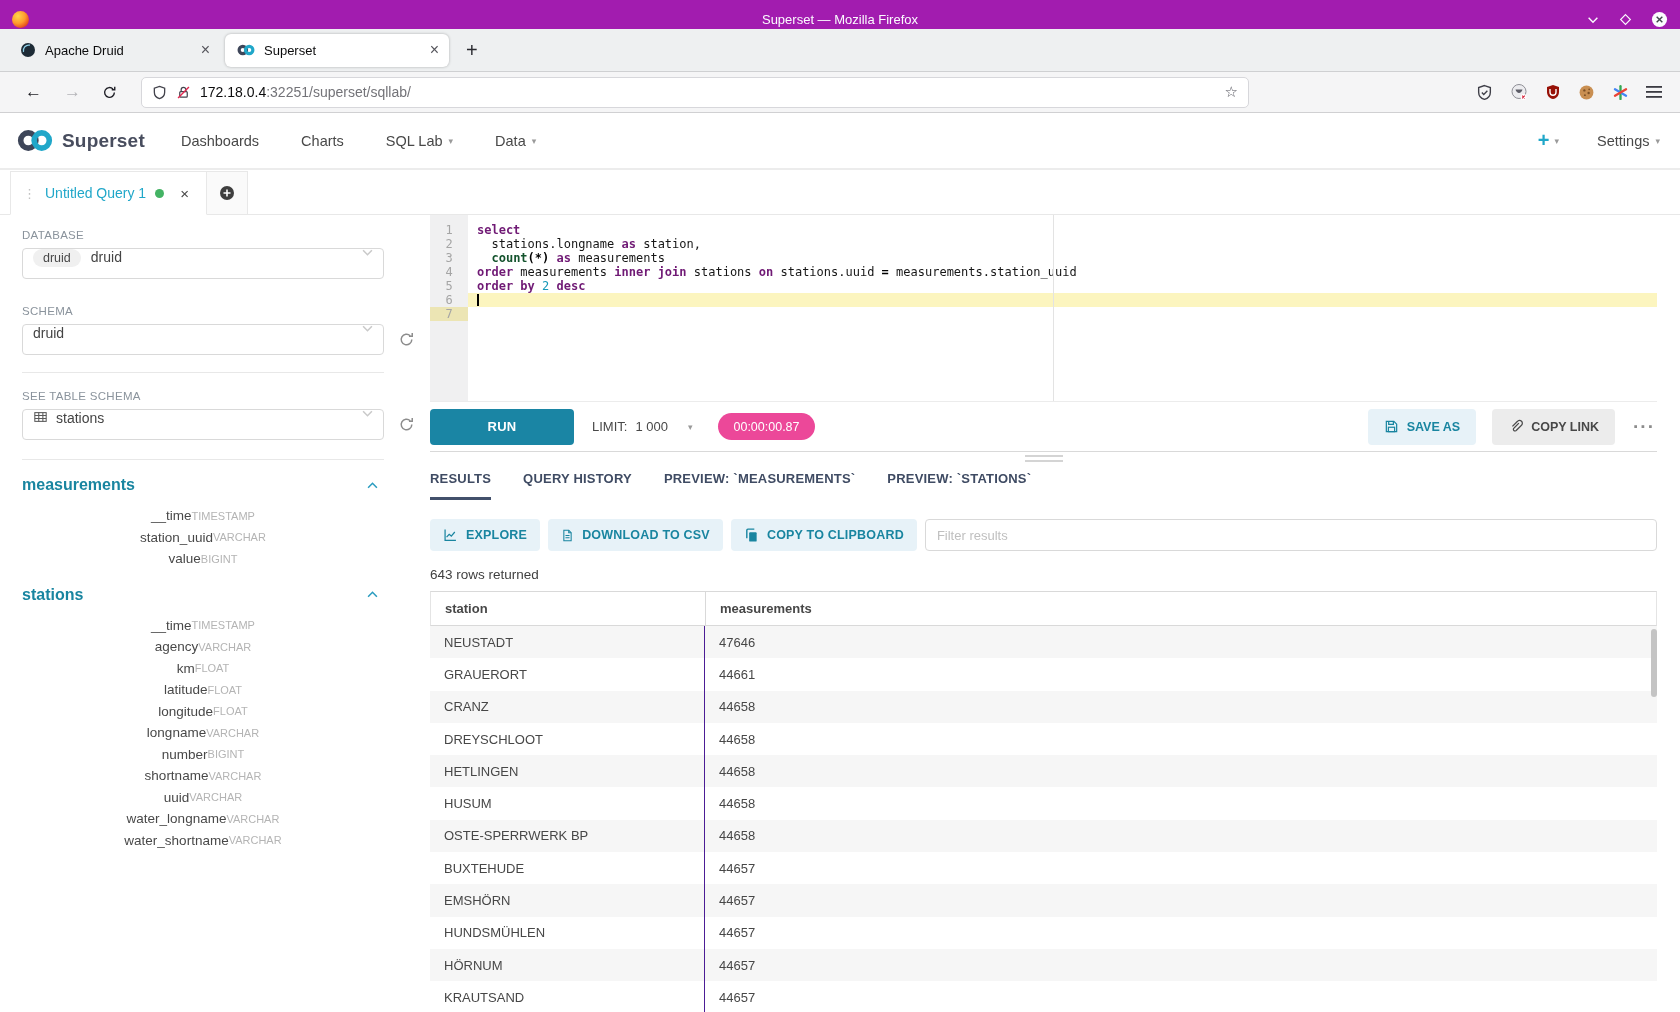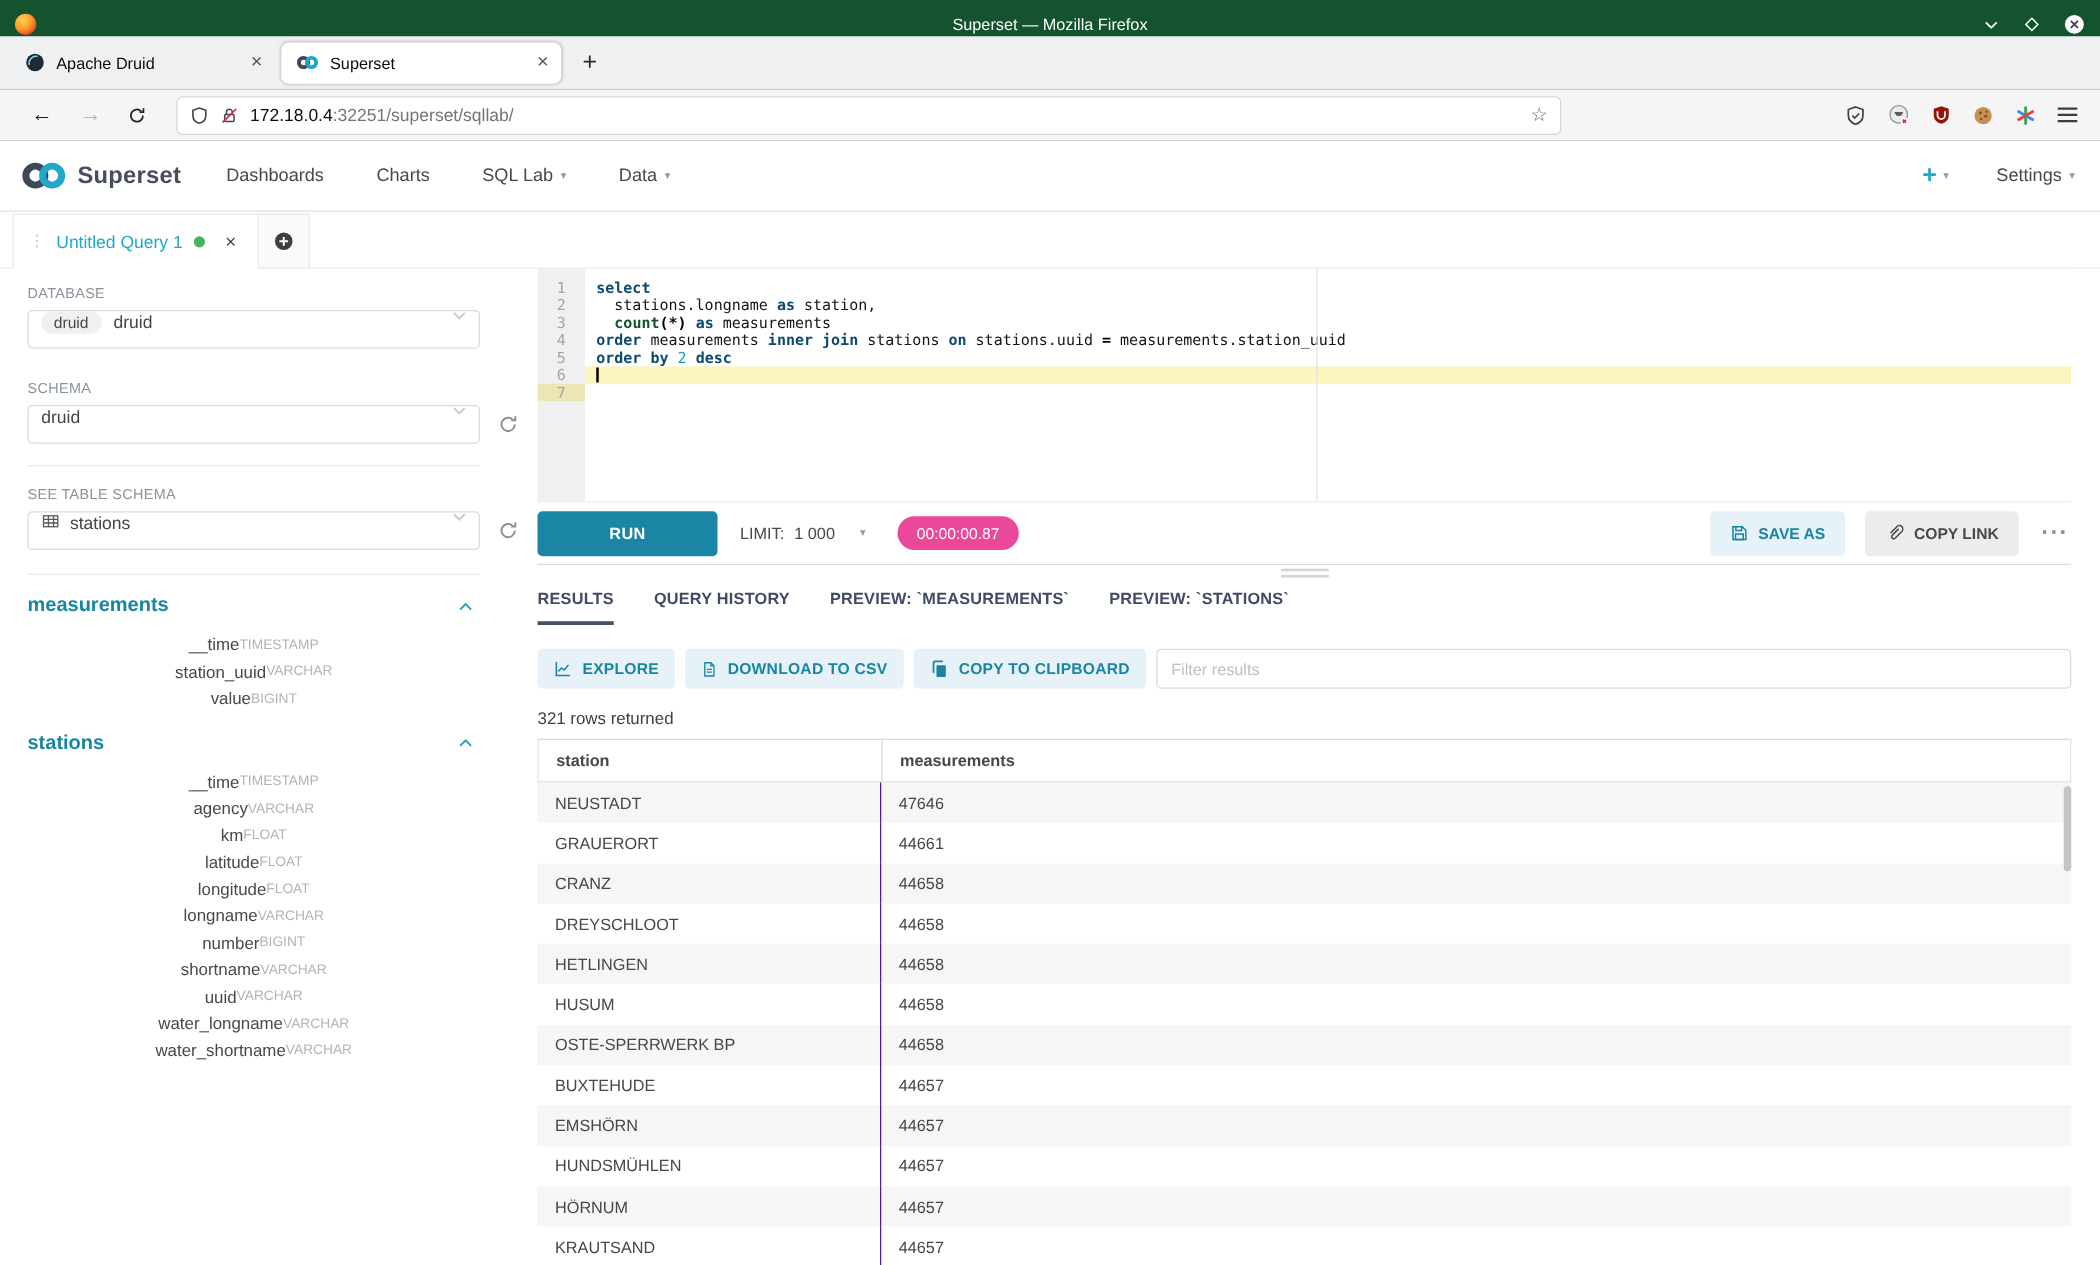--- a/index.html
+++ b/index.html
@@ -1,21 +1,21 @@
 <!DOCTYPE html>
 <html><head>
 <meta charset="utf-8">
 <style>
   html,body{margin:0;padding:0;background:#d8d8d8;}
   *{box-sizing:border-box;}
   .screen{position:relative;width:1680px;height:1012px;background:#fff;overflow:hidden;
           font-family:"Liberation Sans","DejaVu Sans",sans-serif;color:#484848;}
 
   
-  .titlebar{position:absolute;left:0;top:0;width:100%;height:39px;background:#14532d;
+  .titlebar{position:absolute;left:0;top:0;width:100%;height:39px;background:#a21caf;
             display:flex;align-items:center;padding:0 12px;}
   .ff-logo{width:17px;height:17px;border-radius:50%;
            background:radial-gradient(circle at 35% 30%,#ffd54a,#ff9a2e 45%,#e2441f 78%,#b5301f);}
   .win-title{position:absolute;left:50%;transform:translateX(-50%);color:#fbfbfe;font-size:13px;}
   .win-controls{margin-left:auto;display:flex;align-items:center;gap:19px;}
 
   .tabbar{position:absolute;left:0;top:29px;width:100%;height:43px;background:#eef0f1;
           border-bottom:1px solid #cfd0d2;display:flex;align-items:center;padding:0 0 0 8px;}
   .fftab{height:33px;display:flex;align-items:center;gap:9px;padding:0 10px 0 12px;width:212px;
          font-size:13px;color:#0c0c0d;}
@@ -82,21 +82,21 @@
   .main{position:absolute;left:410px;right:0;top:215px;bottom:0;}
   .editor{position:relative;height:186px;margin:0 23px 0 20px;background:#fff;overflow:hidden;}
   .gutter{position:absolute;left:0;top:0;bottom:0;width:38px;background:#f0f0f1;padding-top:8px;
           font-family:"DejaVu Sans Mono","Liberation Mono",monospace;font-size:12px;color:#a5a5a5;text-align:center;}
   .gln{height:14px;line-height:14px;}
   .gln.act{background:#ece5b4;}
   .code{position:absolute;left:38px;right:0;top:0;bottom:0;padding:8px 0 0 9px;
         font-family:"DejaVu Sans Mono","Liberation Mono",monospace;font-size:12px;line-height:14px;color:#161616;}
   .cline{height:14px;white-space:pre;}
   .cline.act{background:#fcf5bf;margin-left:-9px;padding-left:9px;}
-  .tk-k{font-weight:700;color:#0c4a6e;}
+  .tk-k{font-weight:700;color:#701a75;}
   .tk-b{font-weight:700;color:#000;}
   .tk-f{color:#14532d;font-weight:bold;}
   .tk-n{color:#1698b8;}
   .tk-p{color:#161616;}
   .cursor{display:inline-block;width:2px;height:12px;background:#000;vertical-align:-2px;}
   .pmargin{position:absolute;left:623px;top:0;bottom:0;width:1px;background:#e3e3e3;}
 
   .toolbar{height:50px;margin:0 23px 0 20px;border-top:1px solid #ececec;display:flex;align-items:center;}
   .run-btn{width:144px;height:36px;background:#1a85a4;border-radius:4px;color:#fff;font-weight:700;
            font-size:13px;letter-spacing:.3px;display:flex;align-items:center;justify-content:center;}
@@ -540,21 +540,21 @@
           <span class="icon">
             <svg width="15" height="15" viewBox="0 0 16 16">
                 <rect x="5.5" y="4.5" width="8" height="10" rx="1" fill="#1985a0"></rect>
                 <path d="M3 11V2.4A1.2 1.2 0 0 1 4.2 1.2H11" stroke="#1985a0" fill="none" stroke-width="1.5"></path>
               </svg>
             </span>
           <span>COPY TO CLIPBOARD</span>
         </div>
         <input class="filter-input" placeholder="Filter results" style="">
       </div>
-      <div class="rowcount">321 rows returned</div>
+      <div class="rowcount">643 rows returned</div>
       <div class="rtable">
         <div class="thead">
           <div class="th">station</div>
           <div class="th">measurements</div>
         </div>
         <div class="tbody">
             <div class="trow odd">
               <div class="td">NEUSTADT</div>
               <div class="td">47646</div>
             </div>

